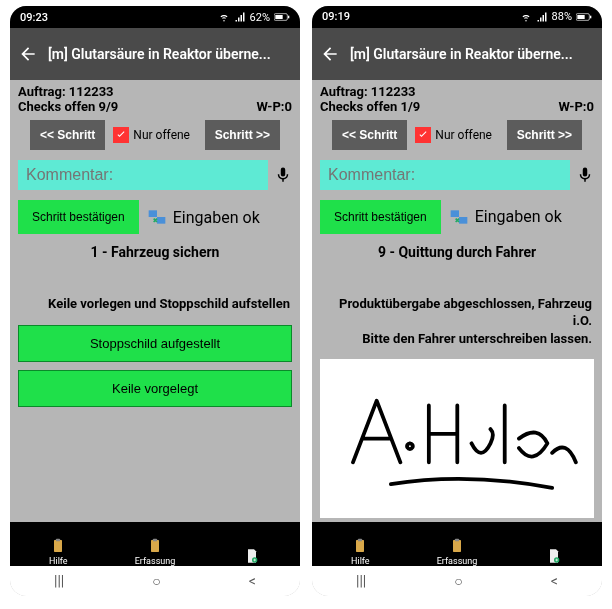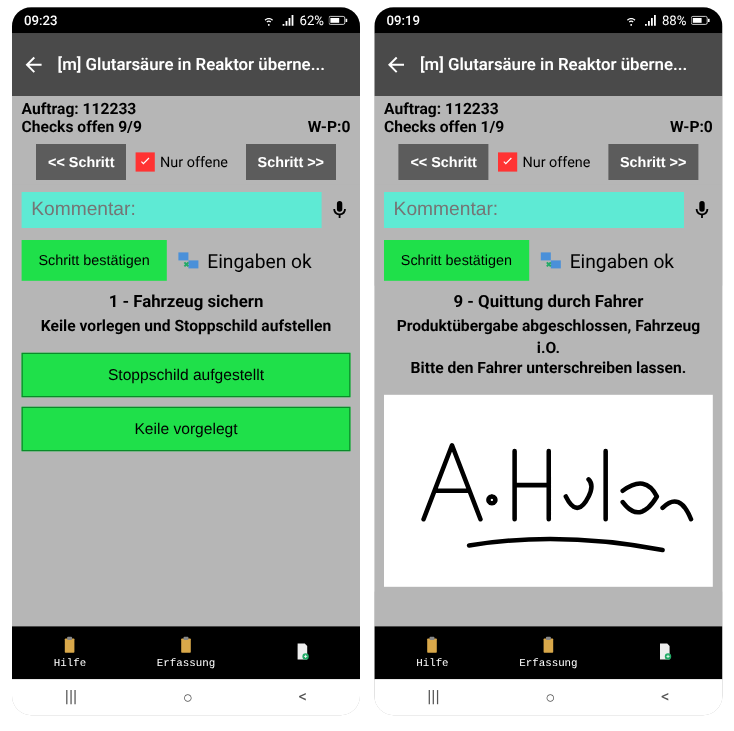--- a/index.html
+++ b/index.html
@@ -117,26 +117,27 @@
   .eingaben-icon { width: 20px; height: 20px; }
   .eingaben-label { font-size: 16px; color: #000; }
   .step-title {
     text-align: center;
     font-weight: 700;
     font-size: 14px;
     padding: 6px 8px 2px 8px;
     color: #000;
   }
   .step-desc {
-    text-align: center;
+    text-align: right;
     font-weight: 700;
     font-size: 13px;
     padding: 2px 10px 8px 10px;
     color: #000;
     line-height: 1.35;
+    margin-top: 31px;
   }
   .task-btn {
     display: block;
     width: calc(100% - 16px);
     margin: 4px 8px;
     background: #1fe04a;
     color: #000;
     border: 1px solid #0a8a2a;
     padding: 10px 0;
     font-size: 13px;
@@ -149,23 +150,22 @@
     display: flex;
     align-items: center;
     justify-content: center;
   }
   .signature-pad svg { width: 90%; height: 90%; }
   .spacer { flex: 1; background: #b6b6b6; }
   .bottom-tabs {
     height: 44px;
     background: #000;
     display: flex;
-    align-items: center;
+    align-items: flex-end;
     color: #fff;
-    font-family: Liberation Mono, monospace;
   }
   .tab {
     flex: 1;
     display: flex;
     flex-direction: column;
     align-items: center;
     justify-content: center;
     gap: 2px;
     font-size: 9px;
   }

